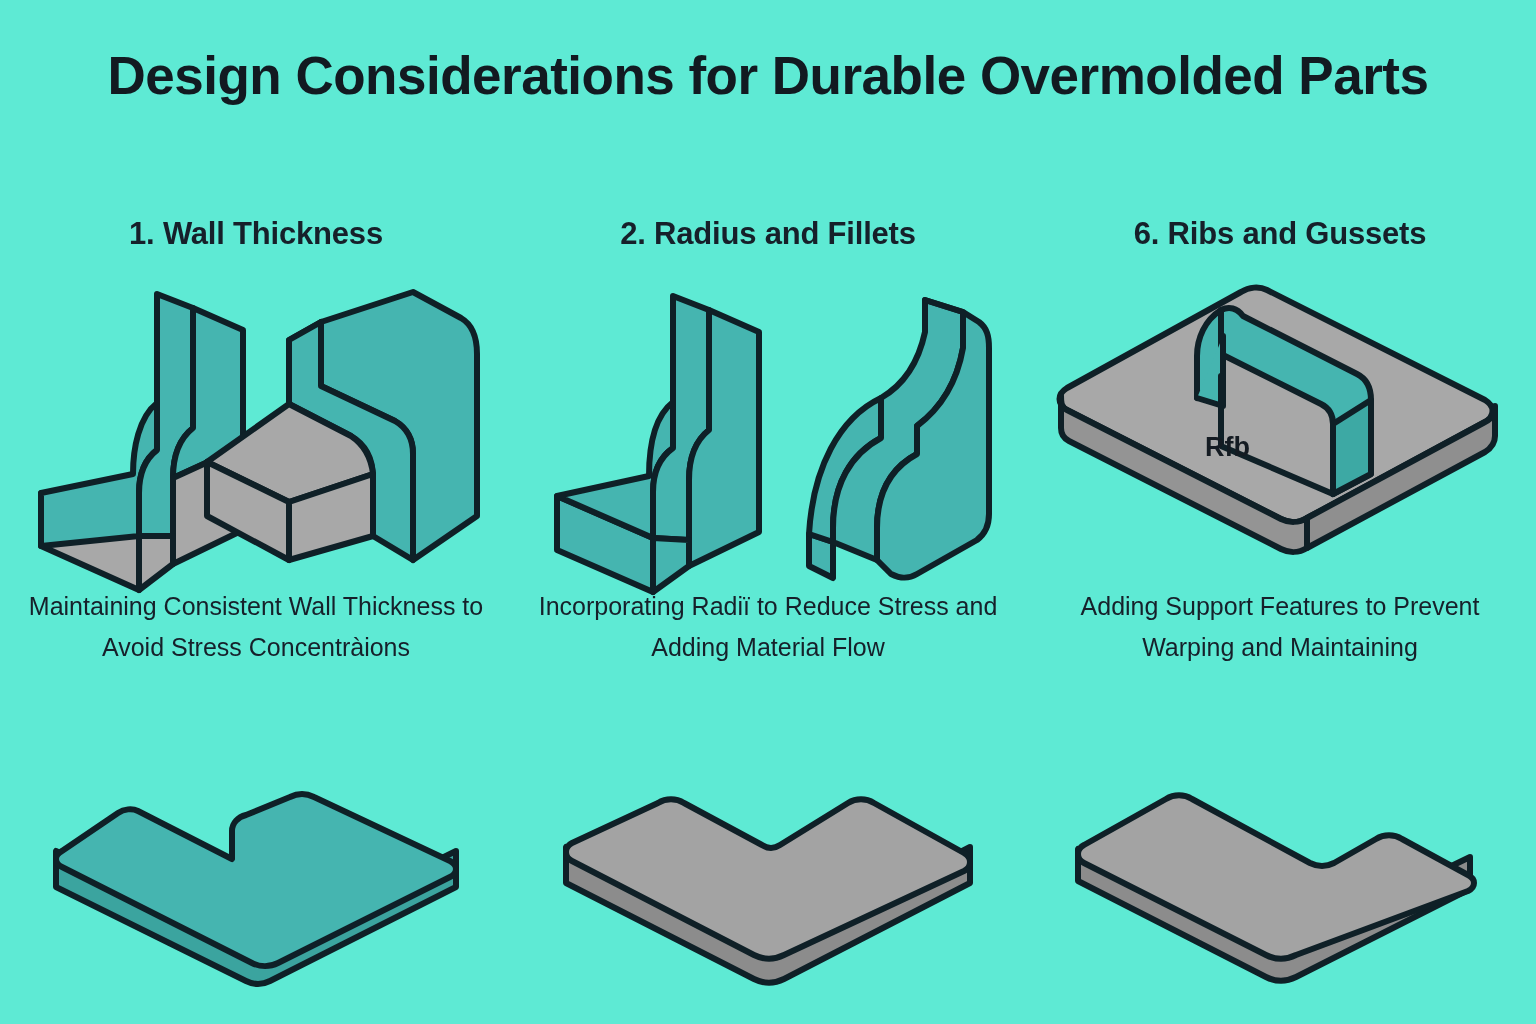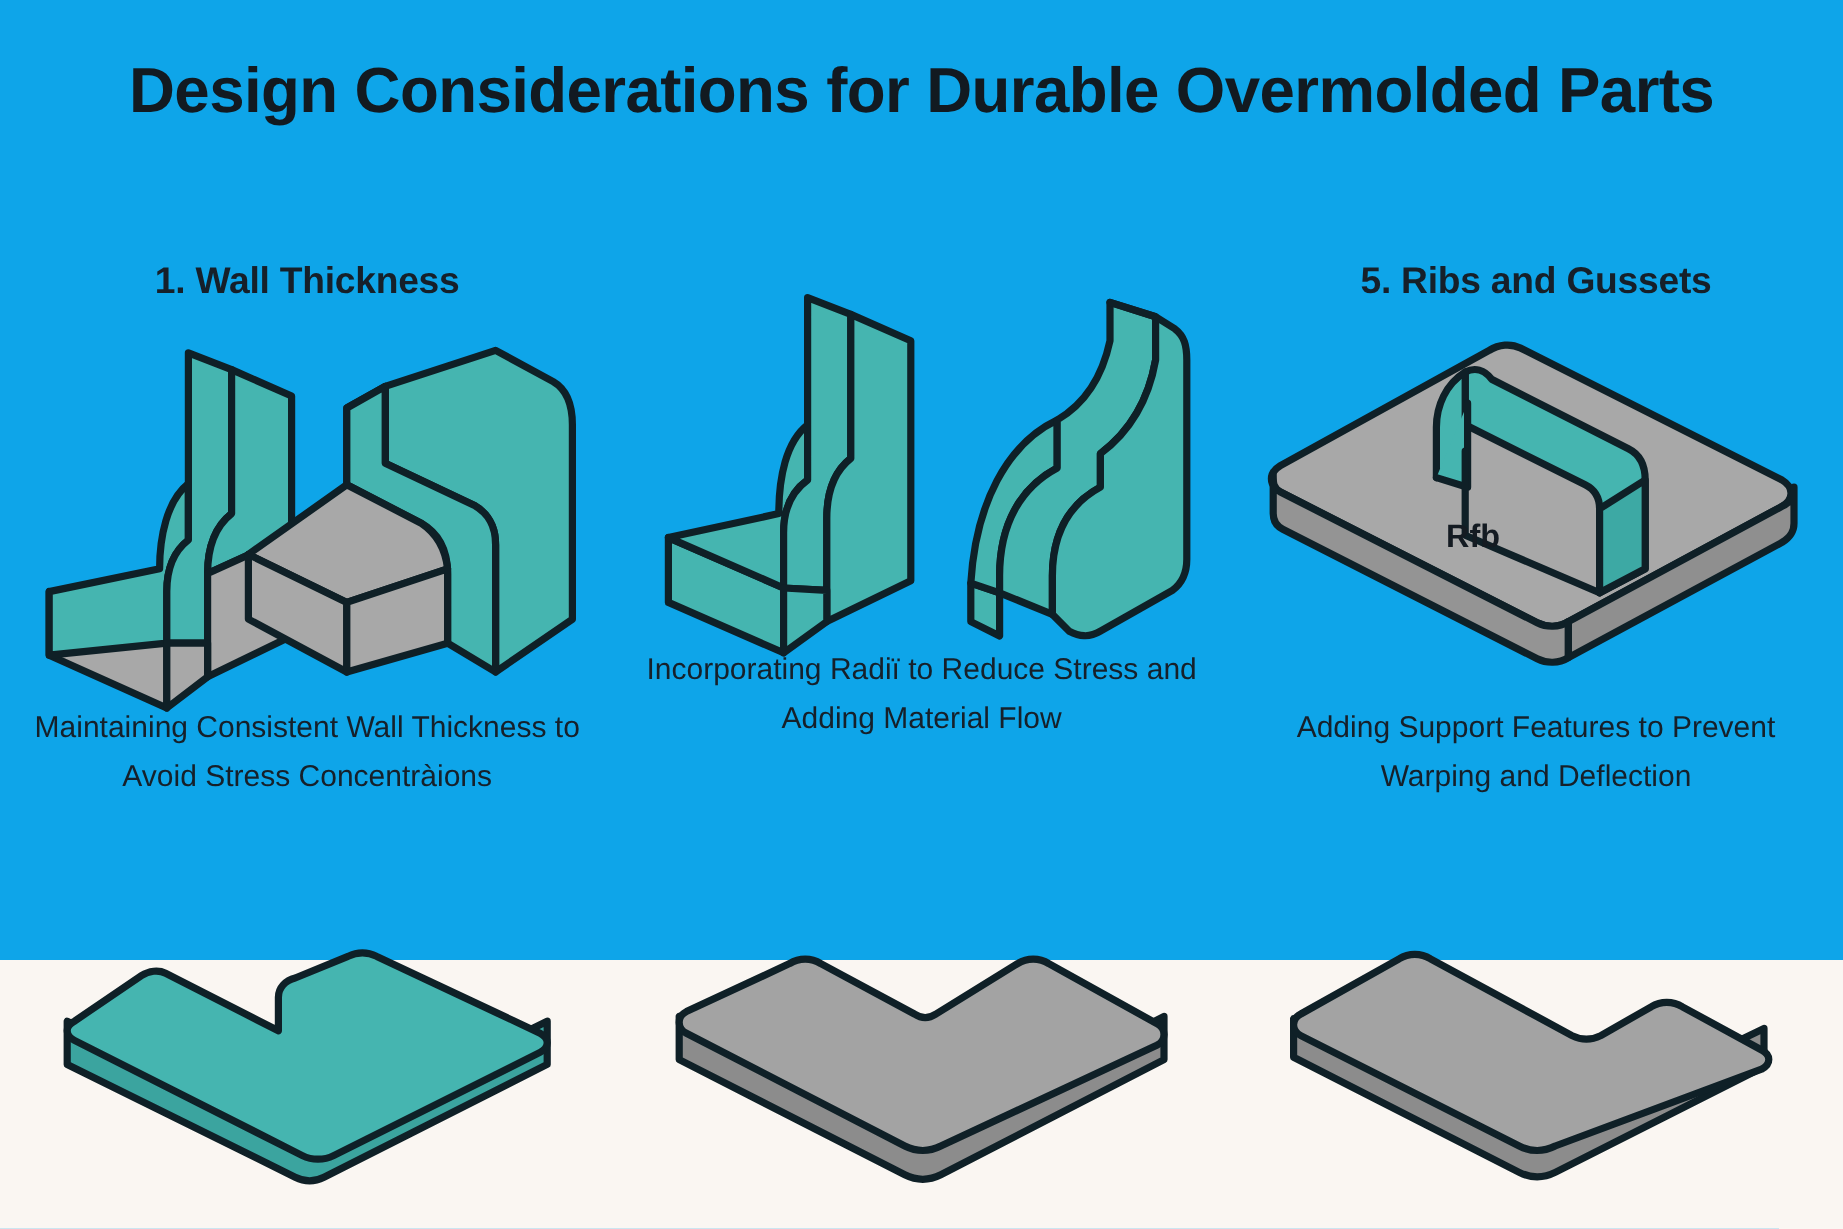--- a/index.html
+++ b/index.html
@@ -12,23 +12,23 @@
   body {
     background: #FAF6F2;
     font-family: "Liberation Sans", sans-serif;
     color: #141B22;
     overflow: hidden;
     position: relative;
   }
 
   .poster {
     width: 1536px;
-    height: 800px;
+    height: 1024px;
     position: relative;
-    background: #0ea5e9;
+    background: #5eead4;
   }
 
   
   .title {
     position: absolute;
     top: 44px;
     left: 96px;
     width: 1344px;
     text-align: center;
     font-size: 53px;
@@ -177,20 +177,21 @@
 
             <path d="M352 196 L392 176 L392 282 L352 258 Z" fill="#45B5B0" opacity="0"></path>
           </g>
         </svg>
       </div>
 
       <div class="caption">Maintaining Consistent Wall Thickness to Avoid Stress Concentràions</div>
     </div>
 
     <div class="column">
+      <div class="col-heading">2. Radius and Fillets</div>
 
       <div class="figure-row">
         <svg width="470" height="300" viewBox="0 0 470 300">
           <g stroke="#0F2027" stroke-width="6" stroke-linejoin="round" stroke-linecap="round" fill="#45B5B0">
 
             <path d="M24 218 L24 272 L120 314 L120 260 Z"></path>
             <path d="M24 218 L120 260 L120 214 C120 194 126 180 140 170 L140 124 C122 138 116 168 116 198 Z"></path>
             <path d="M140 124 L140 18 L176 32 L176 152 C162 163 156 180 156 202 L156 262 L120 260 L120 214 C120 194 126 180 140 170 Z"></path>
             <path d="M176 32 L226 54 L226 254 L156 288 L156 202 C156 180 162 163 176 152 Z"></path>
             <path d="M120 260 L156 262 L156 288 L120 314 Z"></path>
@@ -203,21 +204,21 @@
             <path d="M348 120 C372 106 386 82 392 54 L392 22 L430 34 L430 70 C424 104 408 130 384 148 L384 176 C358 190 344 214 344 250 L344 282 L300 264 L300 250 C300 206 318 176 348 160 Z"></path>
             <path d="M392 22 L430 34 L446 44 C454 50 456 58 456 70 L456 236 C456 248 452 256 444 262 L384 296 C374 302 366 300 358 296 L344 282 L344 250 C344 214 358 190 384 176 L384 148 C408 130 424 104 430 70 L430 34 Z"></path>
           </g>
         </svg>
       </div>
 
       <div class="caption">Incorporating Radiï to Reduce Stress and Adding Material Flow</div>
     </div>
 
     <div class="column">
-      <div class="col-heading">5. Ribs and Gussets</div>
+      <div class="col-heading">6. Ribs and Gussets</div>
 
       <div class="figure-row">
         <svg width="470" height="300" viewBox="0 0 470 300">
           <g stroke="#0F2027" stroke-width="6" stroke-linejoin="round" stroke-linecap="round">
 
             <path d="M196 14 C204 9 214 8 222 12 L440 122 C450 128 450 138 440 144
                      L262 240 C254 245 244 245 236 241 L22 132
                      C12 126 12 116 22 110 Z" fill="#A8A8A8"></path>
 
             <path d="M16 118 L16 150 C16 156 18 160 24 163 L236 271 C244 275 254 275 262 270 L262 240
@@ -249,21 +250,21 @@
                      L326 122 L326 196 L288 216 Z" fill="#3FA9A5" opacity="0"></path>
             <path d="M326 122 L326 196 L288 216 L288 146 Z" fill="#3DA9A4"></path>
 
             <path d="M176 98 L176 168 L288 216" fill="none"></path>
           </g>
 
           <text class="rib-label" x="160" y="178">Rfb</text>
         </svg>
       </div>
 
-      <div class="caption">Adding Support Features to Prevent Warping and Deflection</div>
+      <div class="caption">Adding Support Features to Prevent Warping and Maintaining</div>
     </div>
   </div>
 
   <div class="bottom-row">
 
     <div class="bottom-cell">
       <svg width="420" height="200" viewBox="0 0 420 200">
         <g stroke="#0F2027" stroke-width="6" stroke-linejoin="round" stroke-linecap="round">
 
           <path d="M10 68 L10 104 L200 198 C208 202 216 202 224 198 L410 104 L410 68

